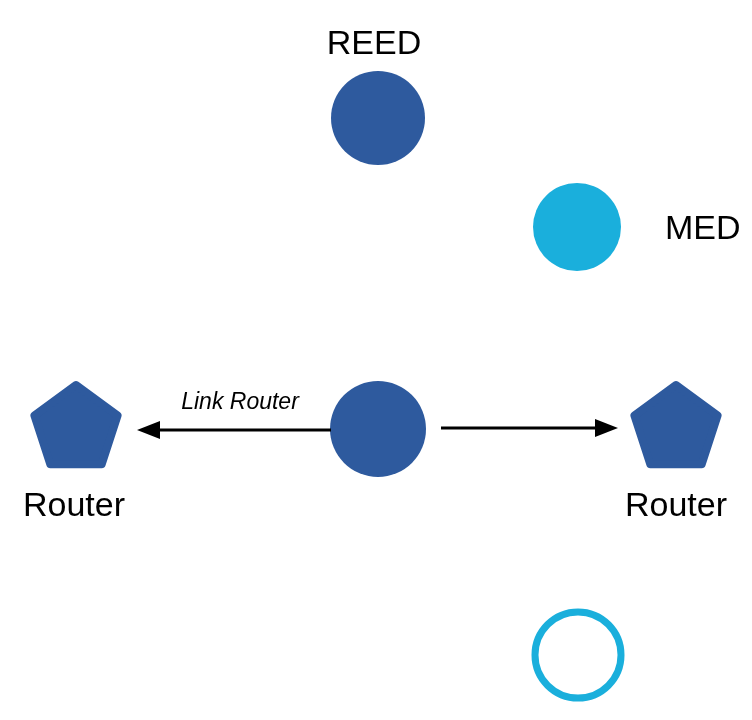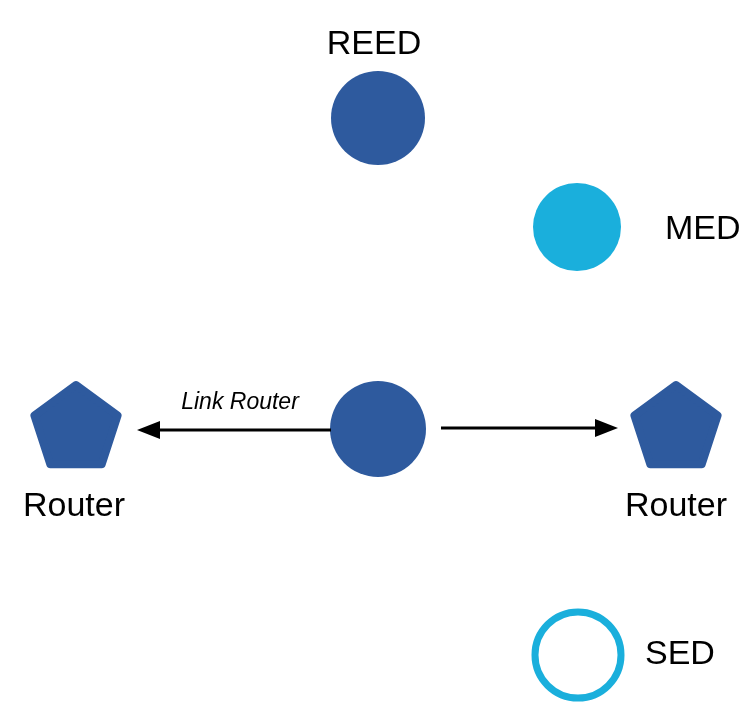--- a/index.html
+++ b/index.html
@@ -64,15 +64,14 @@
   <div class="node-label centered" style="left:374px; top:22px;">REED</div>
 
   <div class="node-label" style="left:637px; top:207px;margin-left:28px;">MED</div>
 
   <div class="edge-label" style="left:240px; top:388px;">Link Router</div>
 
   <div class="node-label centered" style="left:74px; top:484px;">Router</div>
 
   <div class="node-label centered" style="left:676px; top:484px;">Router</div>
 
-  <div class="node-label" style="left:645px; top:632px;">SED</div>
 
 </div>
 
 </body></html>

